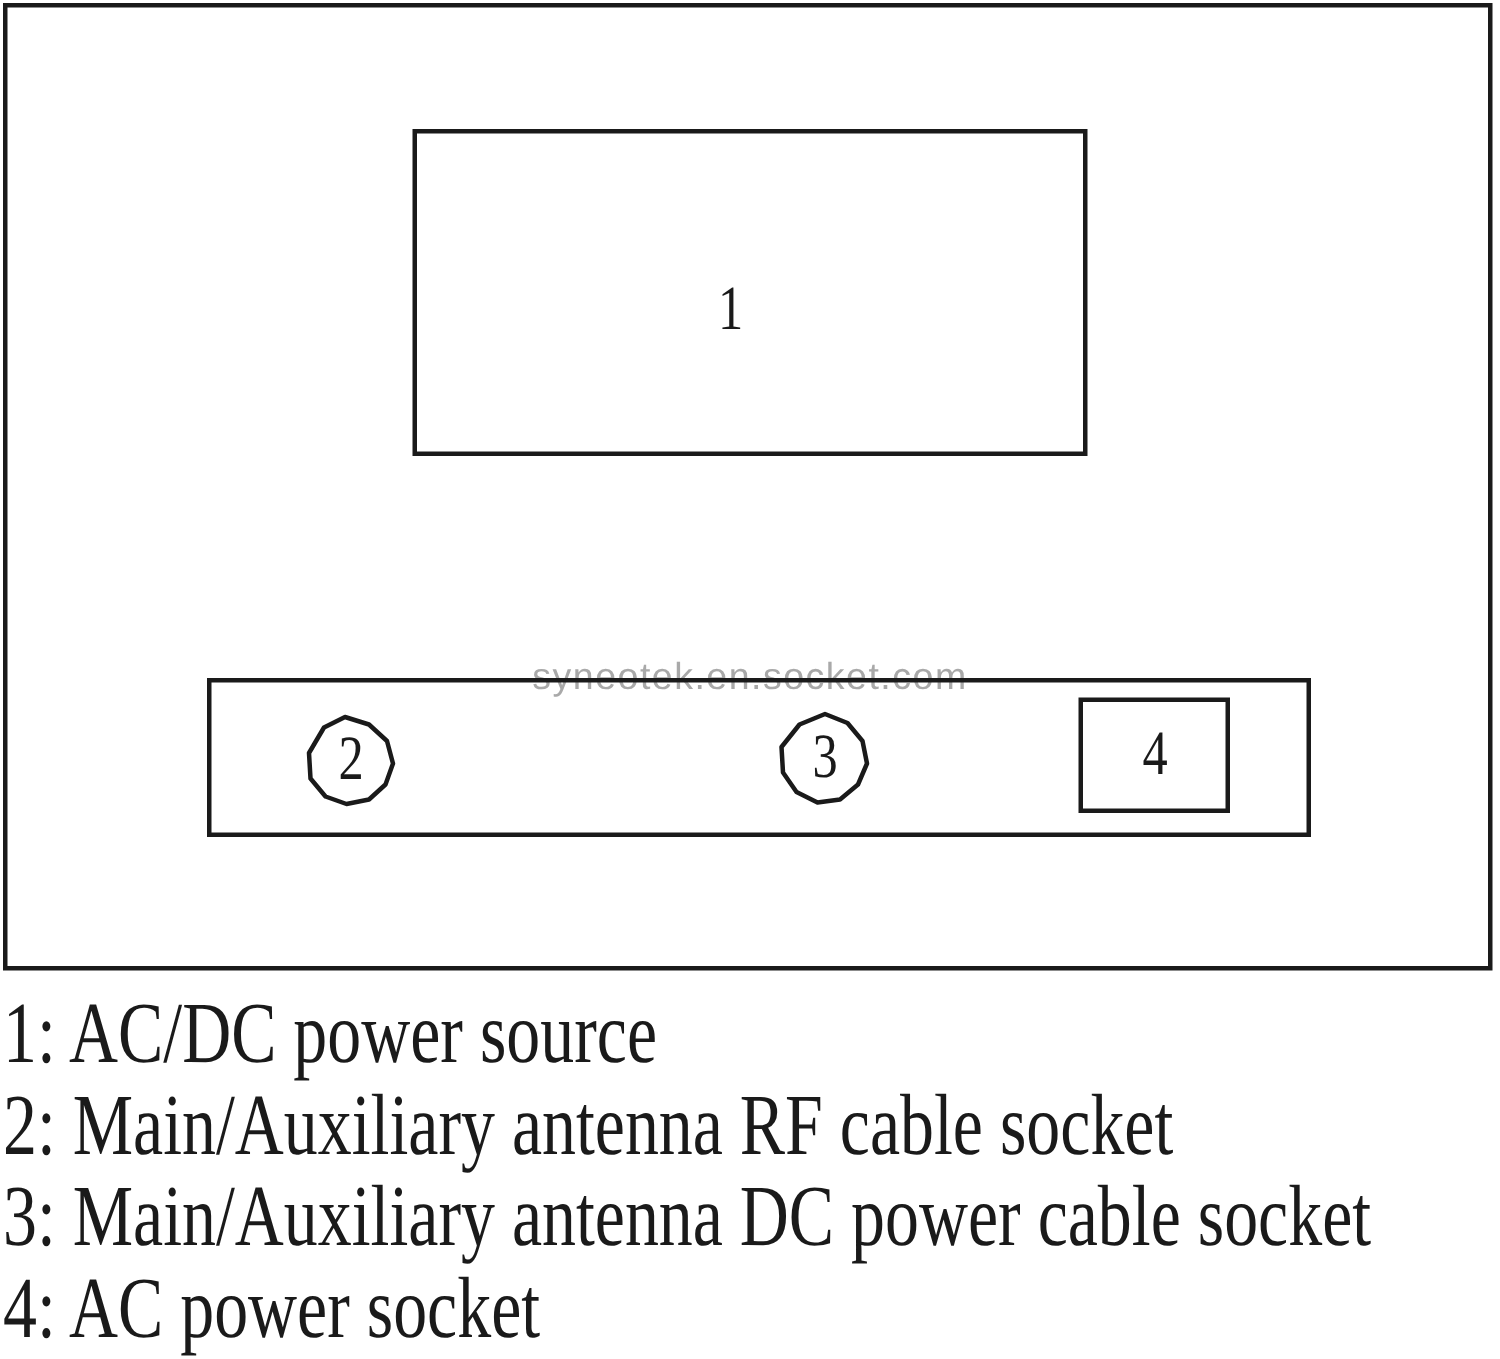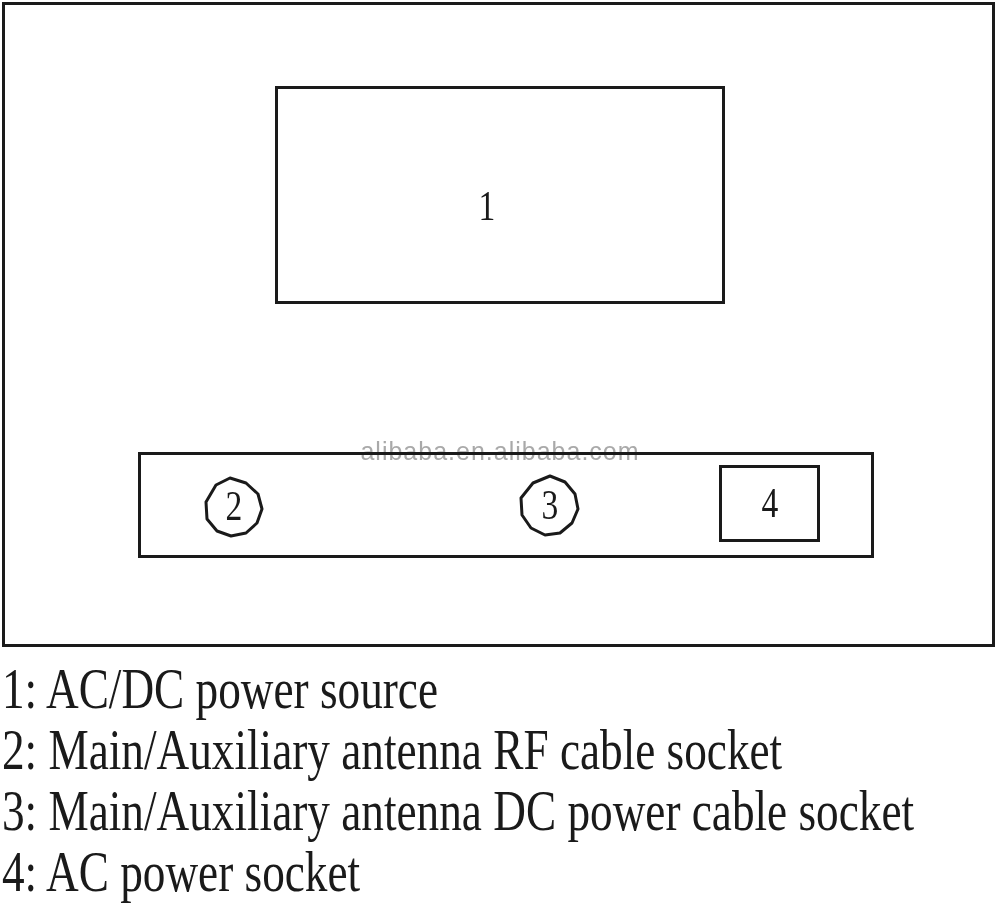--- a/index.html
+++ b/index.html
@@ -124,21 +124,21 @@
     white-space: nowrap;
     transform: scaleX(0.78);
     transform-origin: 0 50%;
   }
 </style>
 </head>
 <body>
 
 <div class="canvas">
 
-  <div class="watermark">alibaba.en.alibaba.com</div>
+  <div class="watermark">syneotek.en.socket.com</div>
 
   <div class="outer-box"></div>
 
   <div class="rect-part1">
     <span class="part-label">1</span>
   </div>
 
   <div class="panel"></div>
 
   <div class="socket socket-2">

